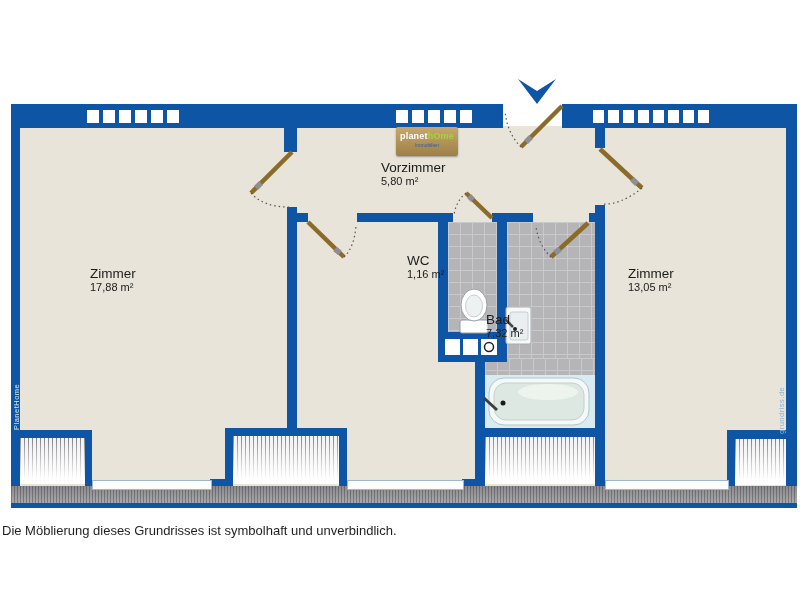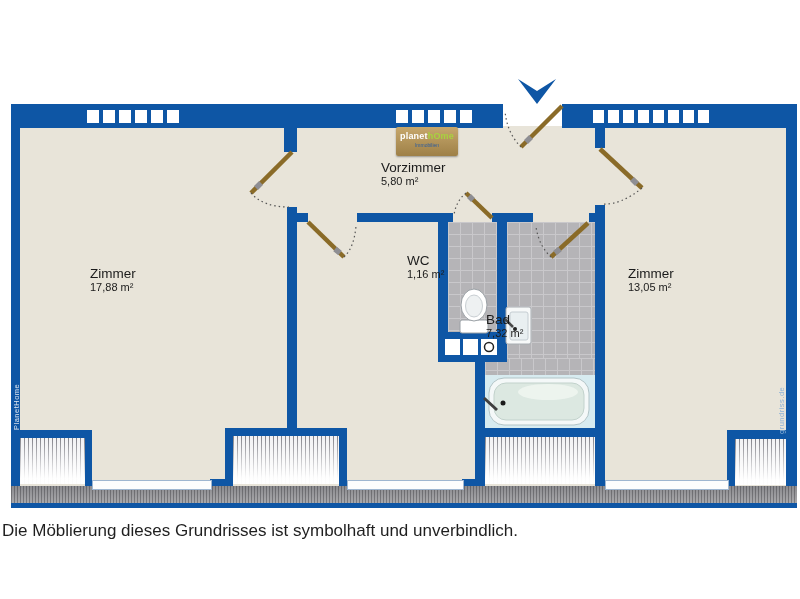--- a/index.html
+++ b/index.html
@@ -28,21 +28,21 @@
   .rlabel .area{font-size:11px;line-height:13px;}
   .vtext{position:absolute;writing-mode:vertical-rl;transform:rotate(180deg);font-size:7.5px;letter-spacing:.5px;}
   .vtext.wml{left:12px;top:384px;height:46px;color:#e2e9f1;}
   .vtext.wmr{left:777px;top:384px;height:50px;color:#8fb3d6;}
   .logo{position:absolute;left:396px;top:127px;width:62px;height:29px;border-radius:2px;
     background:linear-gradient(180deg,#c6a76c,#9e8047);box-shadow:0 1px 2px rgba(0,0,0,.35);
     text-align:center;}
   .logo .l1{font-size:9px;font-weight:bold;line-height:11px;padding-top:4px;color:#ffffff;letter-spacing:.2px;}
   .logo .l1 .green{color:#a8d23f;}
   .logo .l2{font-size:5px;line-height:6px;color:#2f5e9e;}
-  .disclaimer{position:absolute;left:2px;top:522px;color:#1f1f1f;font-size:17px;line-height:17px;}
+  .disclaimer{position:absolute;left:2px;top:522px;color:#1f1f1f;font-size:13px;line-height:17px;}
   svg.overlay{position:absolute;left:0;top:0;pointer-events:none;}
 </style>
 </head>
 <body>
 
 <div class="canvas">
 
   <div class="floor" style="left:19px;top:126px;width:768px;height:361px;"></div>
 
   <div class="tiles" style="left:448px;top:222px;width:49px;height:110px;"></div>

